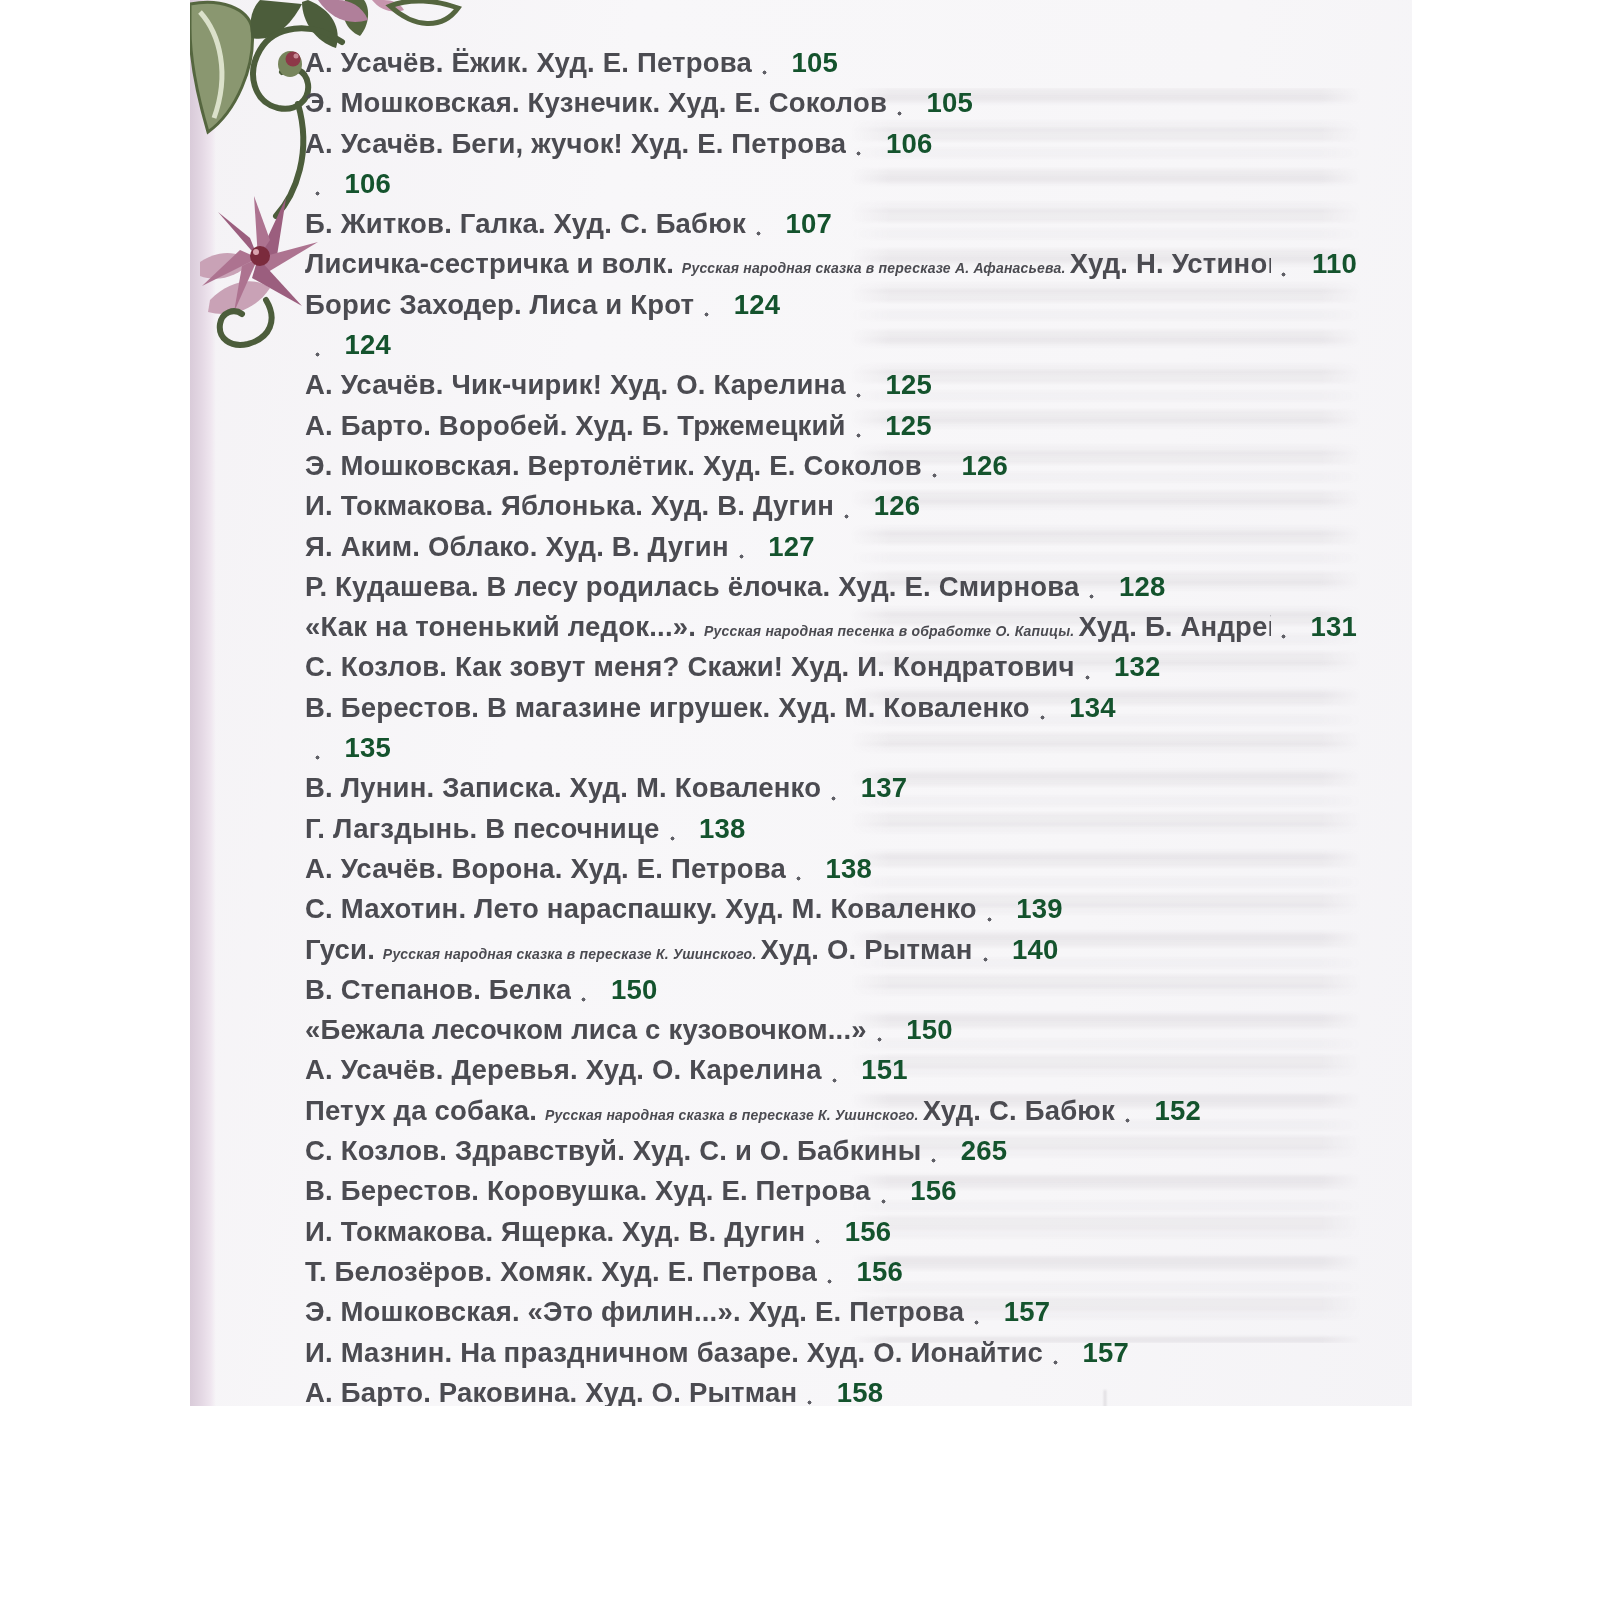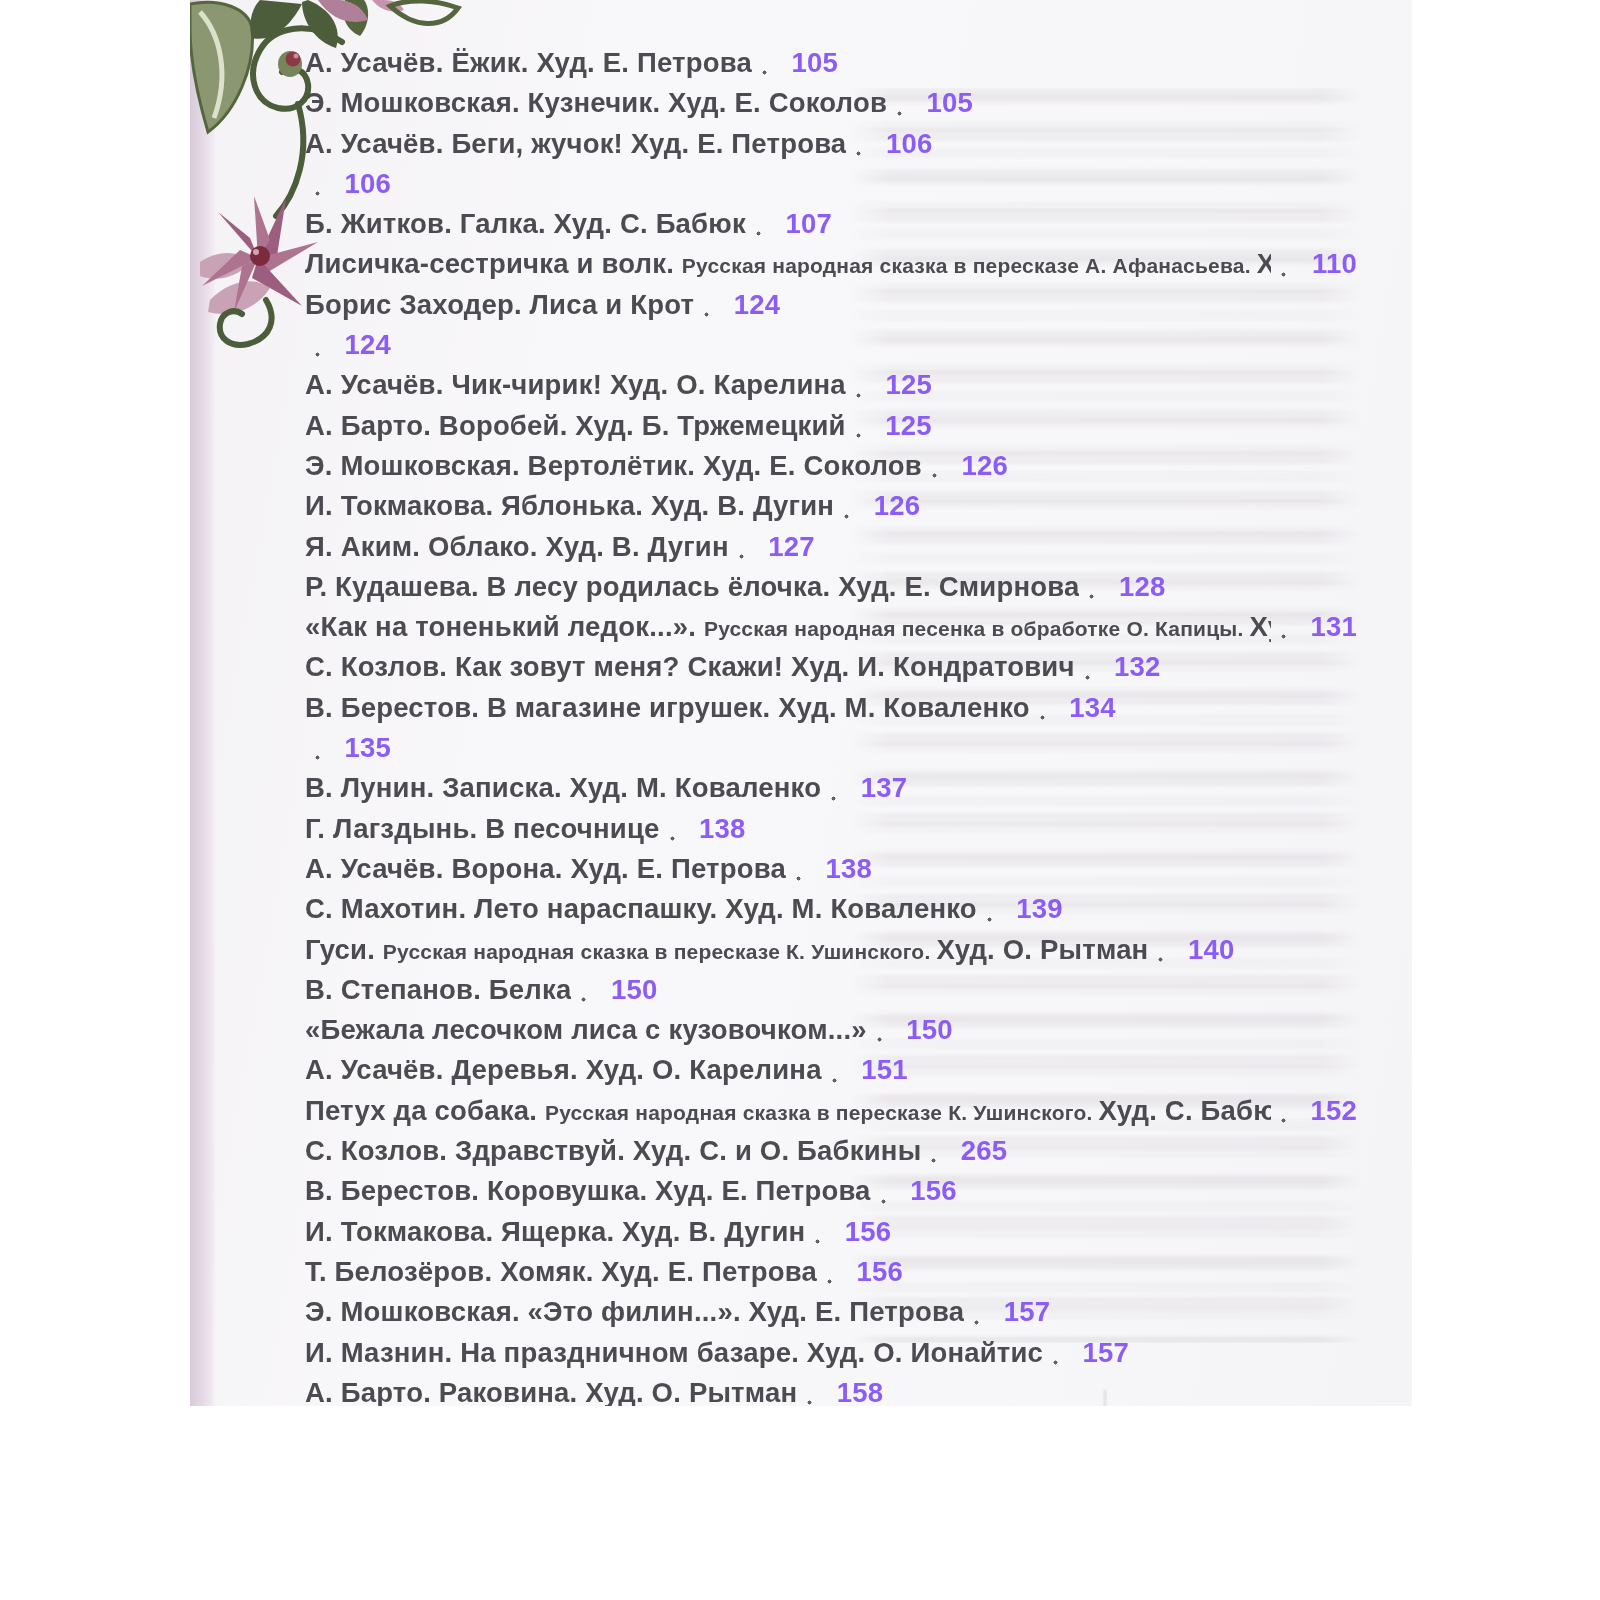--- a/index.html
+++ b/index.html
@@ -26,28 +26,28 @@
   
   .toc{
     position:absolute;left:305px;top:43px;width:1052px;
     color:#4b4b51;
   }
   .toc-row{
     display:flex;align-items:baseline;height:40.3px;line-height:40.3px;
     font-size:27.5px;font-weight:600;letter-spacing:.2px;white-space:nowrap;
   }
   .toc-title{white-space:pre;overflow:hidden;flex:0 1 auto;}
-  .toc-title .small{font-size:21px;}
+  .toc-title .small{font-size:14px;font-style:italic;}
   .leader{
     flex:1 1 aupx;min-width:10px;height:5px;align-self:flex-end;
     margin:0 8px 8px 10px;
     background-image:radial-gradient(circle at 2.5px 2.5px,#5f5f66 1.8px,rgba(0,0,0,0) 2.2px);
     background-size:11.6px 5px;background-repeat:repeat-x;
   }
-  .toc-page{flex:0 0 58px;text-align:right;color:#8b5cf6;font-weight:700;}
+  .toc-page{flex:0 0 58px;text-align:right;color:#14532d;font-weight:700;}
   
   .bleed{
     position:absolute;left:850px;top:88px;width:512px;height:1255px;
     filter:blur(1.6px);opacity:.6;pointer-events:none;
     background:
       repeating-linear-gradient(to bottom,rgba(128,118,132,.13) 0 13px,rgba(0,0,0,0) 13px 40.3px),
       repeating-linear-gradient(to bottom,rgba(128,118,132,.07) 6px 16px,rgba(0,0,0,0) 16px 33px);
     -webkit-mask-image:linear-gradient(to right,transparent 0,#000 40px,#000 92%,transparent 100%);
     mask-image:linear-gradient(to right,transparent 0,#000 40px,#000 92%,transparent 100%);
   }

